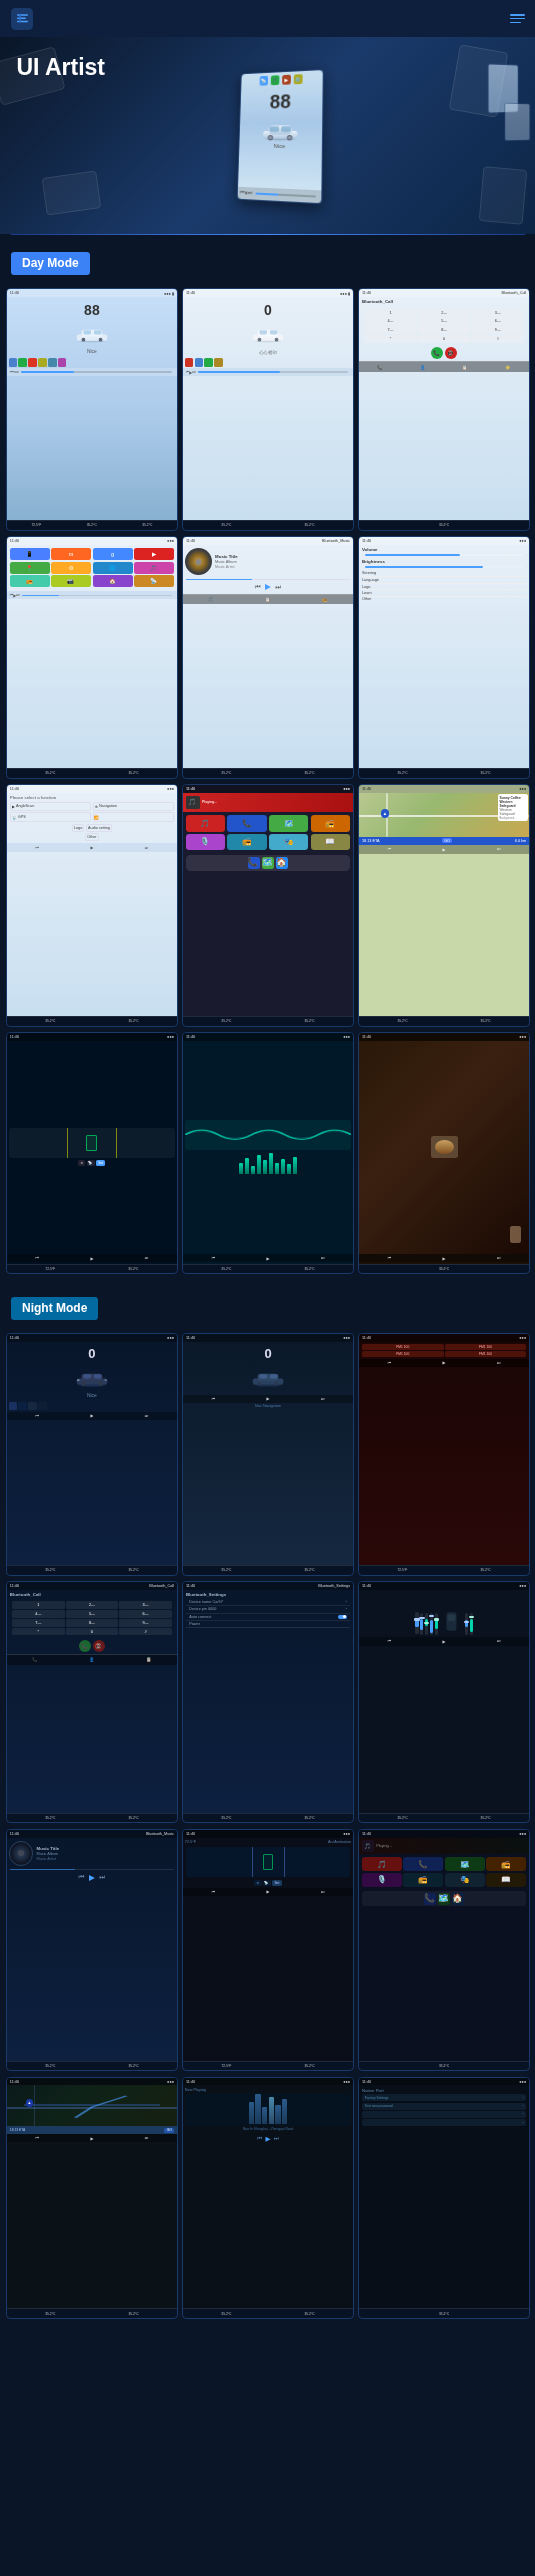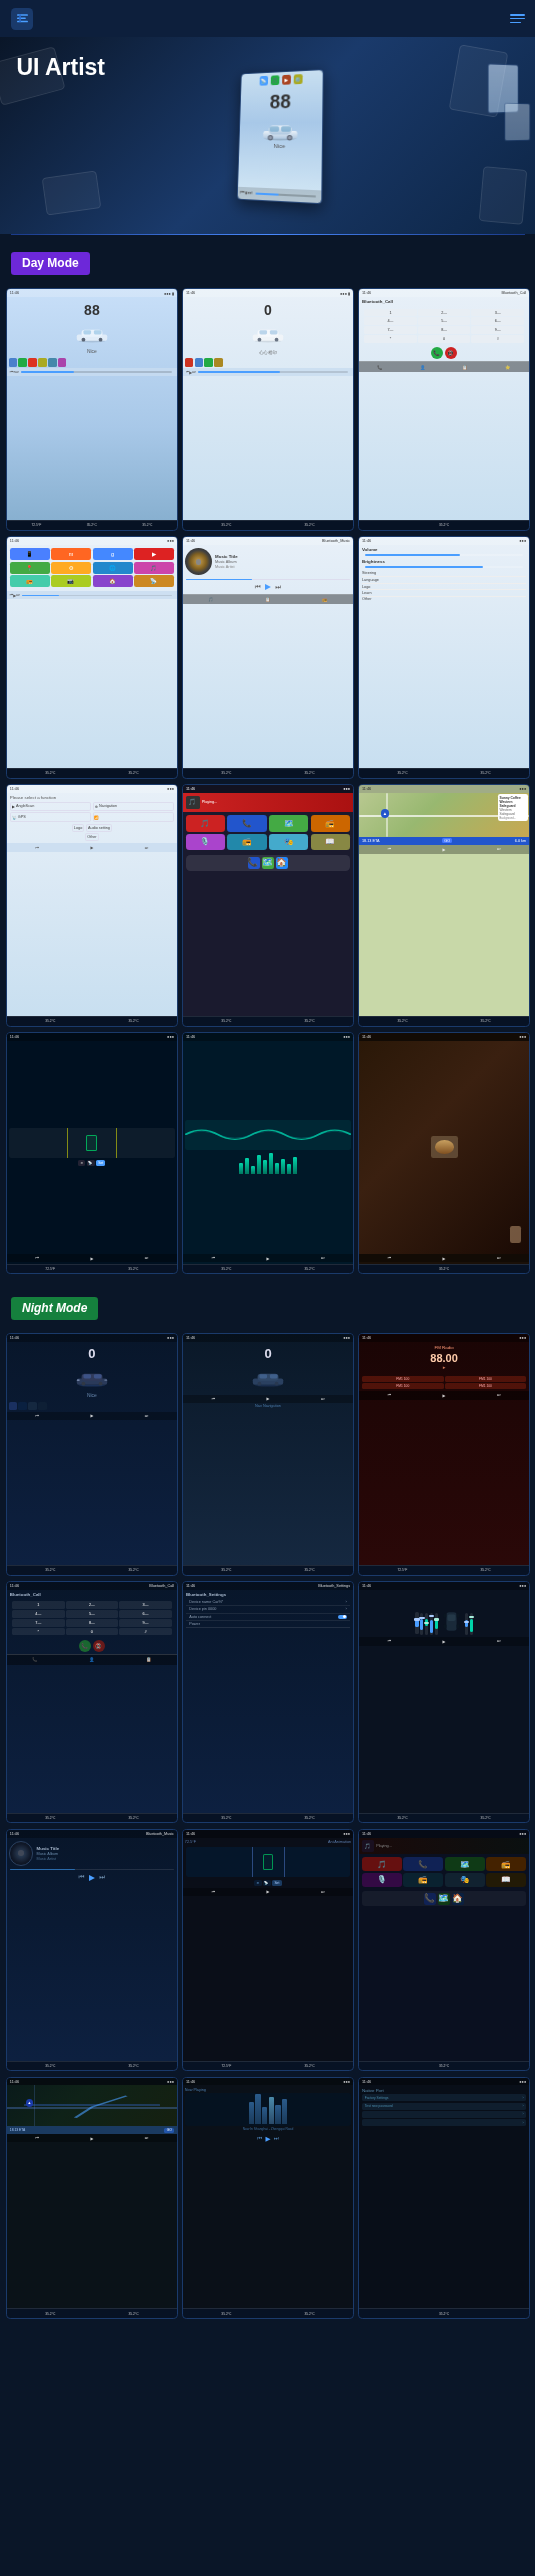--- a/index.html
+++ b/index.html
@@ -93,22 +93,22 @@
     }
     .section-badge {
       display: inline-block;
       padding: 4.4px 11px;
       border-radius: 3.3px;
       font-size: 12px;
       font-weight: bold;
       color: white;
       margin-bottom: 8.2px;
     }
-    .badge-day { background: #6d28d9; }
-    .badge-night { background: #15803d; font-style: italic; }
+    .badge-day { background: #3b82f6; }
+    .badge-night { background: #0369a1; }
 
     
     .screenshot-grid {
       display: grid;
       grid-template-columns: repeat(3, 1fr);
       gap: 3.3px;
       padding: 0 5.5px 5.5px;
     }
     .screenshot-item {
       background: #0d1f3c;
@@ -978,25 +978,20 @@
         <span>35.2°C</span>
     </div>
   </div>
 
   <div class="screenshot-item">
     <div class="screenshot-screen screen-night-red">
       <div class="status-bar" style="background:rgba(0,0,0,0.4);">
         <span>11:46</span>
           <span>●●●</span>
       </div>
-      <div style="padding:3.3px;text-align:center;">
-        <div style="font-size:4.4px;color:#ff9977;margin-bottom:1.6px;">FM Radio</div>
-        <div style="font-size:11px;font-weight:bold;color:#ffccaa;">88.00</div>
-        <div style="font-size:4.4px;color:#cc7755;margin:1.1px 0;">►</div>
-      </div>
 
       <div style="display:grid;grid-template-columns:repeat(2,1fr);gap:1.1px;padding:1.6px 3.3px;">
         <div style="background:rgba(200,50,20,0.3);border-radius:1.6px;padding:1.1px 2.2px;font-size:3.3px;color:#ffaaaa;text-align:center;">FM1 100</div>
         <div style="background:rgba(200,50,20,0.3);border-radius:1.6px;padding:1.1px 2.2px;font-size:3.3px;color:#ffaaaa;text-align:center;">FM1 100</div>
         <div style="background:rgba(200,50,20,0.3);border-radius:1.6px;padding:1.1px 2.2px;font-size:3.3px;color:#ffaaaa;text-align:center;">FM1 100</div>
         <div style="background:rgba(200,50,20,0.3);border-radius:1.6px;padding:1.1px 2.2px;font-size:3.3px;color:#ffaaaa;text-align:center;">FM1 100</div>
       </div>
       <div class="playback-bar" style="background:rgba(0,0,0,0.5);">
         <span>⏮</span>
           <span>▶</span>

